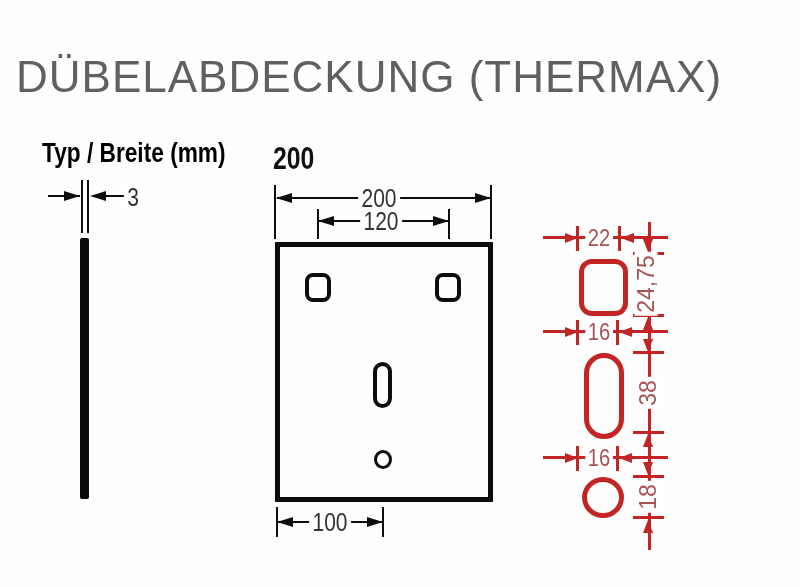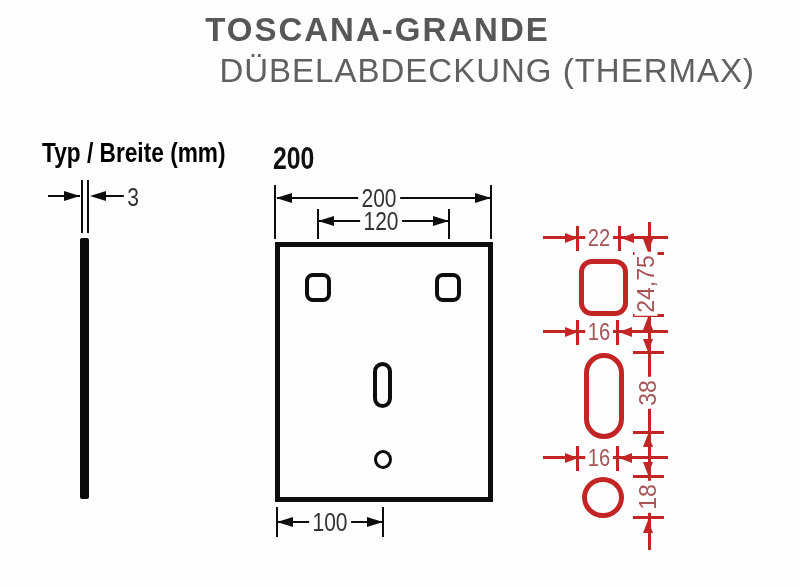--- a/index.html
+++ b/index.html
@@ -9,22 +9,22 @@
     --dimtxt:#333333;
   }
   html,body{margin:0;padding:0;background:#ffffff;}
   #canvas{
     position:relative;width:800px;height:587px;background:#fefefe;
     overflow:hidden;font-family:"Liberation Sans",sans-serif;
   }
   
   .t1{position:absolute;left:0;top:11px;width:755px;text-align:center;
       font-size:33px;font-weight:bold;letter-spacing:2px;color:#575757;}
-  .t2{position:absolute;left:0;top:52px;width:755px;text-align:right;
-      font-size:33px;font-weight:400;letter-spacing:1px;color:#606060;}
+  .t2{position:absolute;left:0;top:52px;width:755px;text-align:left;
+      font-size:44px;font-weight:400;letter-spacing:1px;color:#606060;padding-left:16px;}
   .heading-black{position:absolute;left:42px;top:138px;font-size:27px;font-weight:bold;
       color:#000;transform:scaleX(0.84);transform-origin:left top;white-space:nowrap;}
   .type-label{position:absolute;left:273px;top:141px;font-size:31px;font-weight:bold;
       color:#111;transform:scaleX(0.8);transform-origin:left top;}
   .heading-red{position:absolute;left:546px;top:149px;font-size:30px;font-weight:bold;
       color:#c21a1a;letter-spacing:0.5px;}
   
   .hl{position:absolute;height:2px;background:var(--blk);}
   .vl{position:absolute;width:2px;background:var(--blk);}
   .hlr{position:absolute;height:3px;background:var(--red);}
@@ -51,21 +51,20 @@
   .plate{position:absolute;left:275px;top:242px;width:218px;height:260px;
          border:5px solid var(--blk);box-sizing:border-box;background:transparent;}
   .holeb{position:absolute;border:4px solid var(--blk);box-sizing:border-box;background:transparent;}
   .holer{position:absolute;border:5px solid var(--red);box-sizing:border-box;background:transparent;}
 </style>
 </head>
 <body>
 
 <div id="canvas">
 
-  <div class="t1">TOSCANA-GRANDE</div>
   <div class="t2">DÜBELABDECKUNG (THERMAX)</div>
 
   <div class="heading-black">Typ / Breite (mm)</div>
   <div class="hl" style="left:48px;top:195px;width:32px;"></div>
   <div class="arr aR" style="left:64px;top:191px;"></div>
   <div class="vl" style="left:81px;top:180px;height:53px;"></div>
   <div class="vl" style="left:87px;top:180px;height:53px;"></div>
   <div class="arr aL" style="left:90px;top:191px;"></div>
   <div class="hl" style="left:106px;top:195px;width:18px;"></div>
   <div class="num" style="left:133px;top:197px;">3</div>

